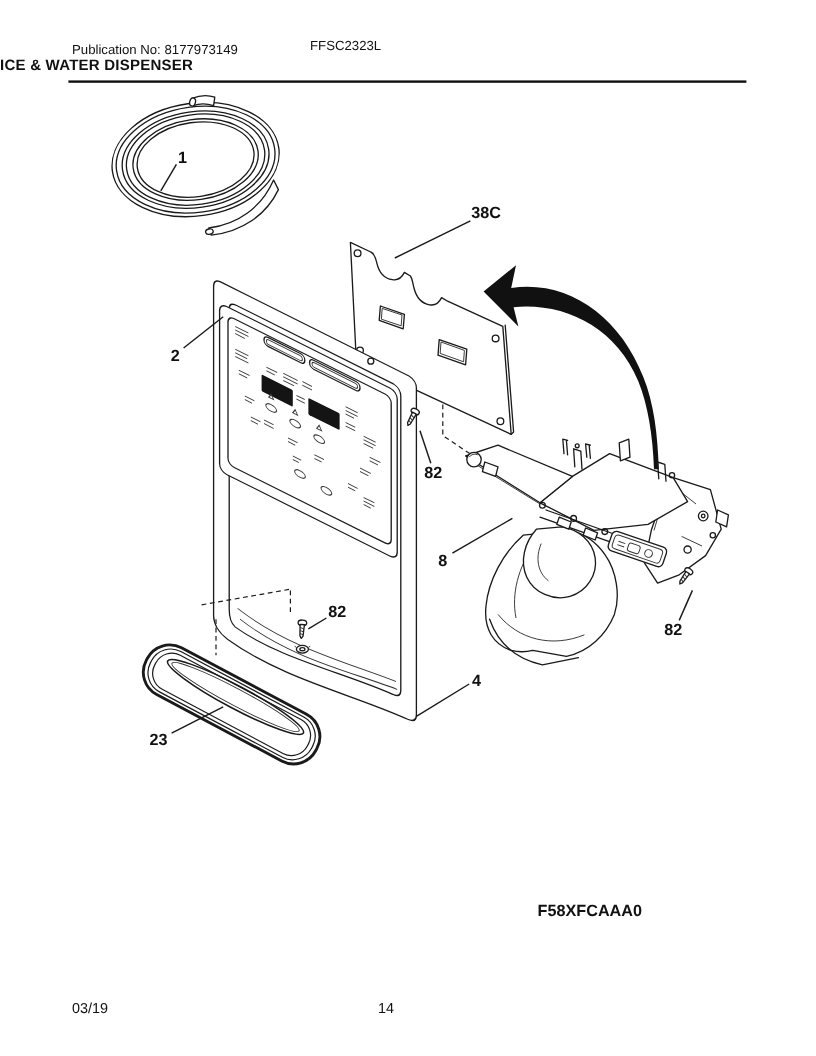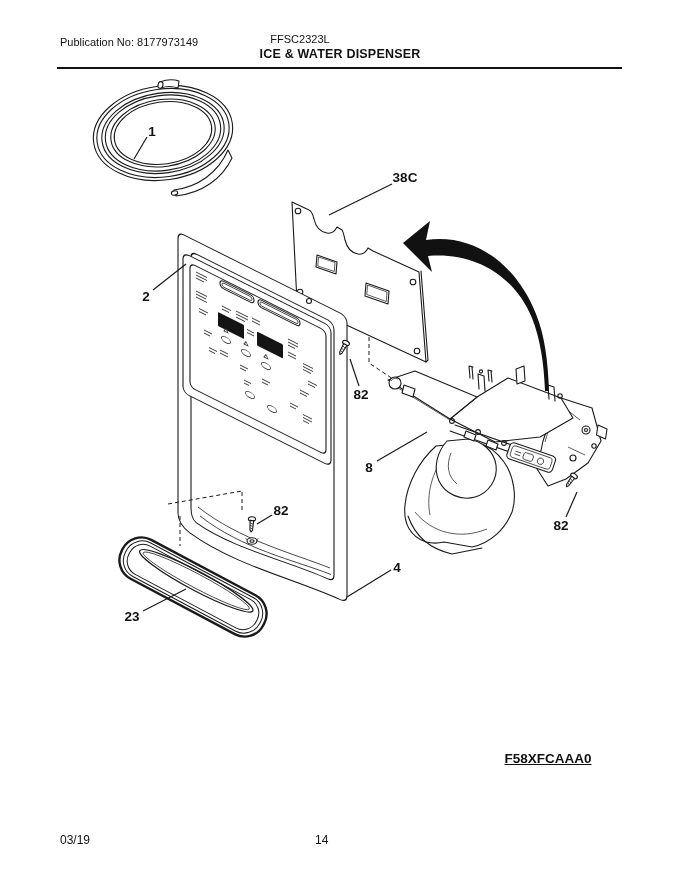--- a/index.html
+++ b/index.html
@@ -1,21 +1,21 @@
 <!DOCTYPE html>
 <html><head>
 <meta charset="utf-8">
 <style>
   html,body{margin:0;padding:0;background:#fff;}
   body{width:680px;height:880px;position:relative;font-family:"Liberation Sans",sans-serif;color:#111;overflow:hidden;}
   .hdr-pub{position:absolute;left:60px;top:36px;font-size:11px;}
-  .hdr-model{position:absolute;left:12px;top:33px;width:576px;text-align:center;font-size:11px;}
-  .hdr-title{position:absolute;left:0;top:47px;width:680px;text-align:center;font-size:12.5px;font-weight:bold;letter-spacing:.2px;}
+  .hdr-model{position:absolute;left:0;top:33px;width:576px;text-align:center;font-size:11px;}
+  .hdr-title{position:absolute;left:0;top:47px;width:680px;text-align:left;font-size:12.5px;font-weight:bold;letter-spacing:.2px;}
   .hdr-rule{position:absolute;left:57px;top:67px;width:565px;height:2px;background:#111;}
-  .part-code{position:absolute;left:448px;top:751px;width:200px;text-align:center;font-size:13.5px;font-weight:bold;text-decoration:underline;}
+  .part-code{position:absolute;left:448px;top:751px;width:200px;font-size:13.5px;font-weight:bold;}
   .ftr-date{position:absolute;left:60px;top:833px;font-size:12px;}
   .ftr-page{position:absolute;left:315px;top:833px;width:50px;text-align:left;font-size:12px;}
   svg.art{position:absolute;left:0;top:0;}
   .ln{stroke:#1a1a1a;stroke-width:1.1;fill:none;stroke-linecap:round;stroke-linejoin:round;}
   .fw{fill:#fff;}
   .fb{fill:#141414;stroke:none;}
   .thin{stroke:#333;stroke-width:.8;}
   .dash{stroke:#1a1a1a;stroke-width:1;fill:none;stroke-dasharray:4 3;}
   .callout{font-family:"Liberation Sans",sans-serif;font-size:13.5px;font-weight:bold;fill:#111;}
   .gk{stroke:#3c3c3c;stroke-width:.85;fill:none;}

